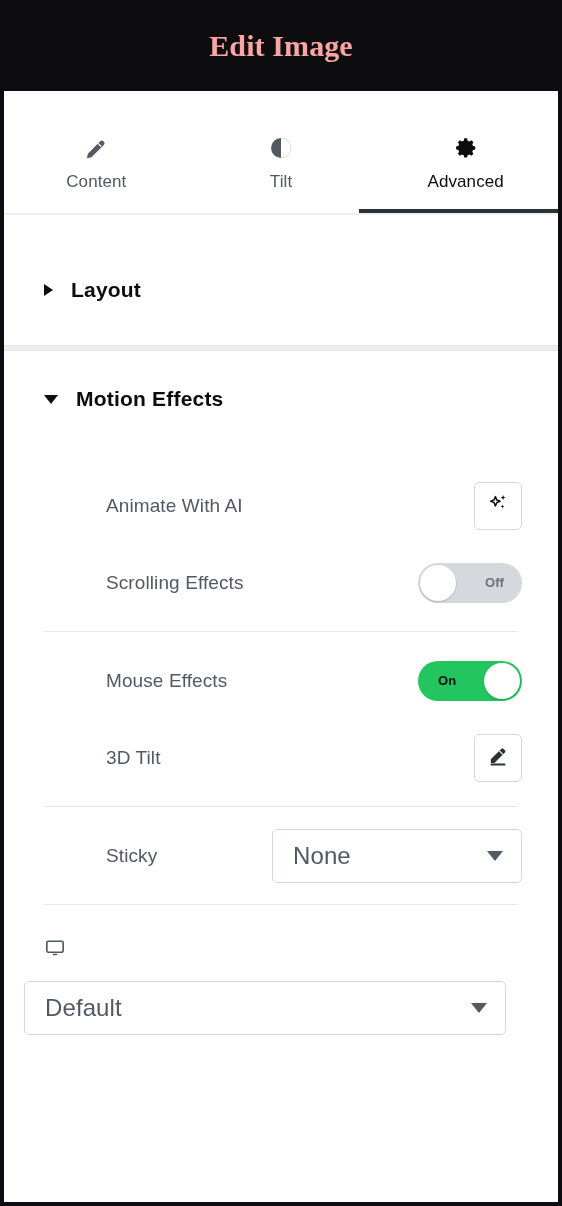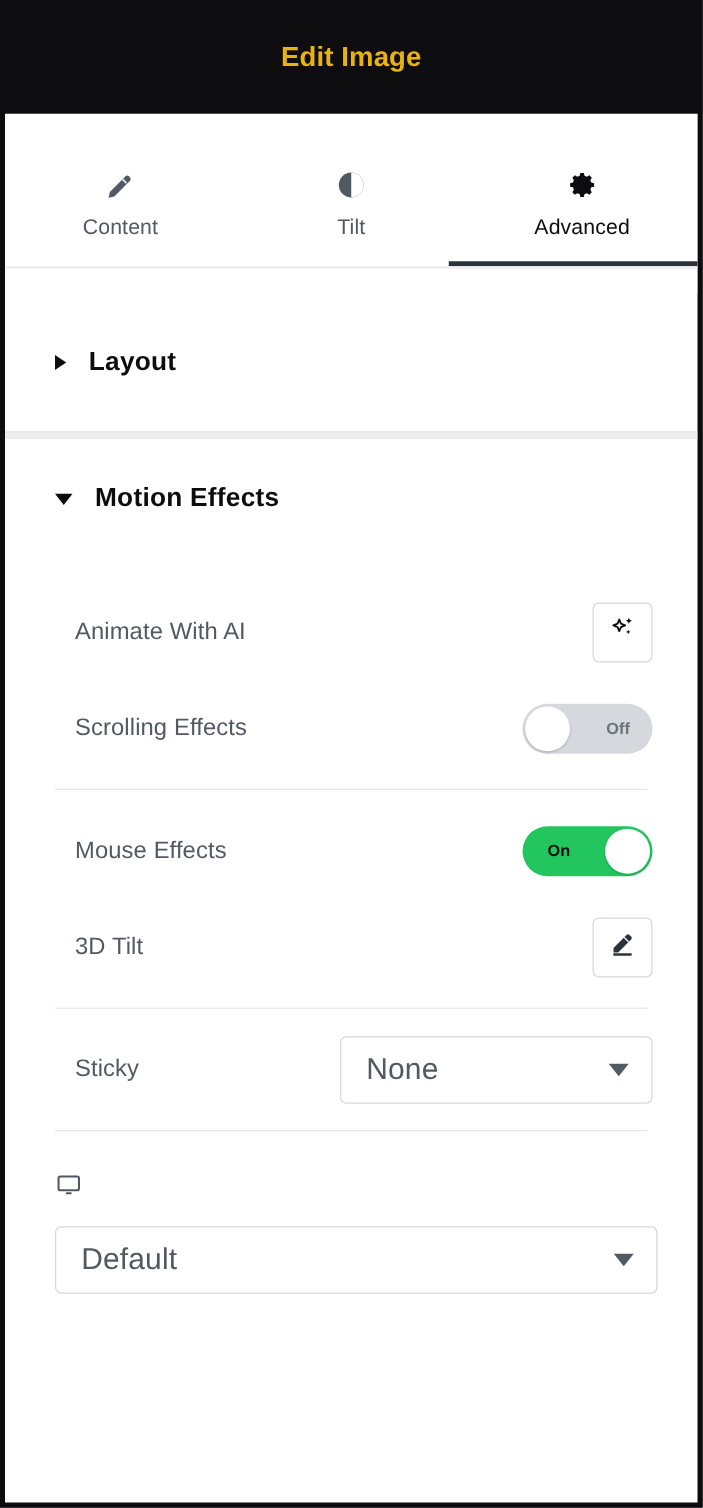--- a/index.html
+++ b/index.html
@@ -25,24 +25,25 @@
     position: absolute;
     left: 0; top: 0;
     width: 562px;
     height: 91px;
     background: #0d0d0f;
     display: flex;
     align-items: center;
     justify-content: center;
   }
   .titlebar-text {
-    color: #eab308;
-    font-size: 22px;
+    color: #fca5a5;
+    font-size: 30px;
     font-weight: bold;
     letter-spacing: 0.1px;
+    font-family: Liberation Serif, serif;
   }
 
   
   .panel {
     position: absolute;
     left: 4px;
     top: 91px;
     width: 554px;
     height: 1111px;
     background: #ffffff;
@@ -139,20 +140,21 @@
   
   .controls { padding-top: 20px; }
 
   .row {
     position: relative;
     height: 77px;
     display: flex;
     align-items: center;
     justify-content: space-between;
     padding: 0 36px 0 56px;
+    margin-left: 46px;
   }
   .row-label {
     font-size: 19px;
     color: #515962;
     letter-spacing: 0.1px;
   }
   .row-right {
     display: flex;
     align-items: center;
     gap: 14px;
@@ -238,21 +240,21 @@
     background: #ffffff;
     display: flex;
     align-items: center;
     justify-content: space-between;
     padding: 0 18px 0 20px;
     cursor: pointer;
   }
   .select-sticky { width: 250px; }
   .select-entrance {
     width: 482px;
-    margin: 0 40px;
+    margin: 0 20px;
     height: 54px;
   }
   .select-value {
     font-size: 24px;
     color: #515962;
     letter-spacing: 0.1px;
   }
   .select-caret {
     width: 0; height: 0;
     border-left: 8px solid transparent;

